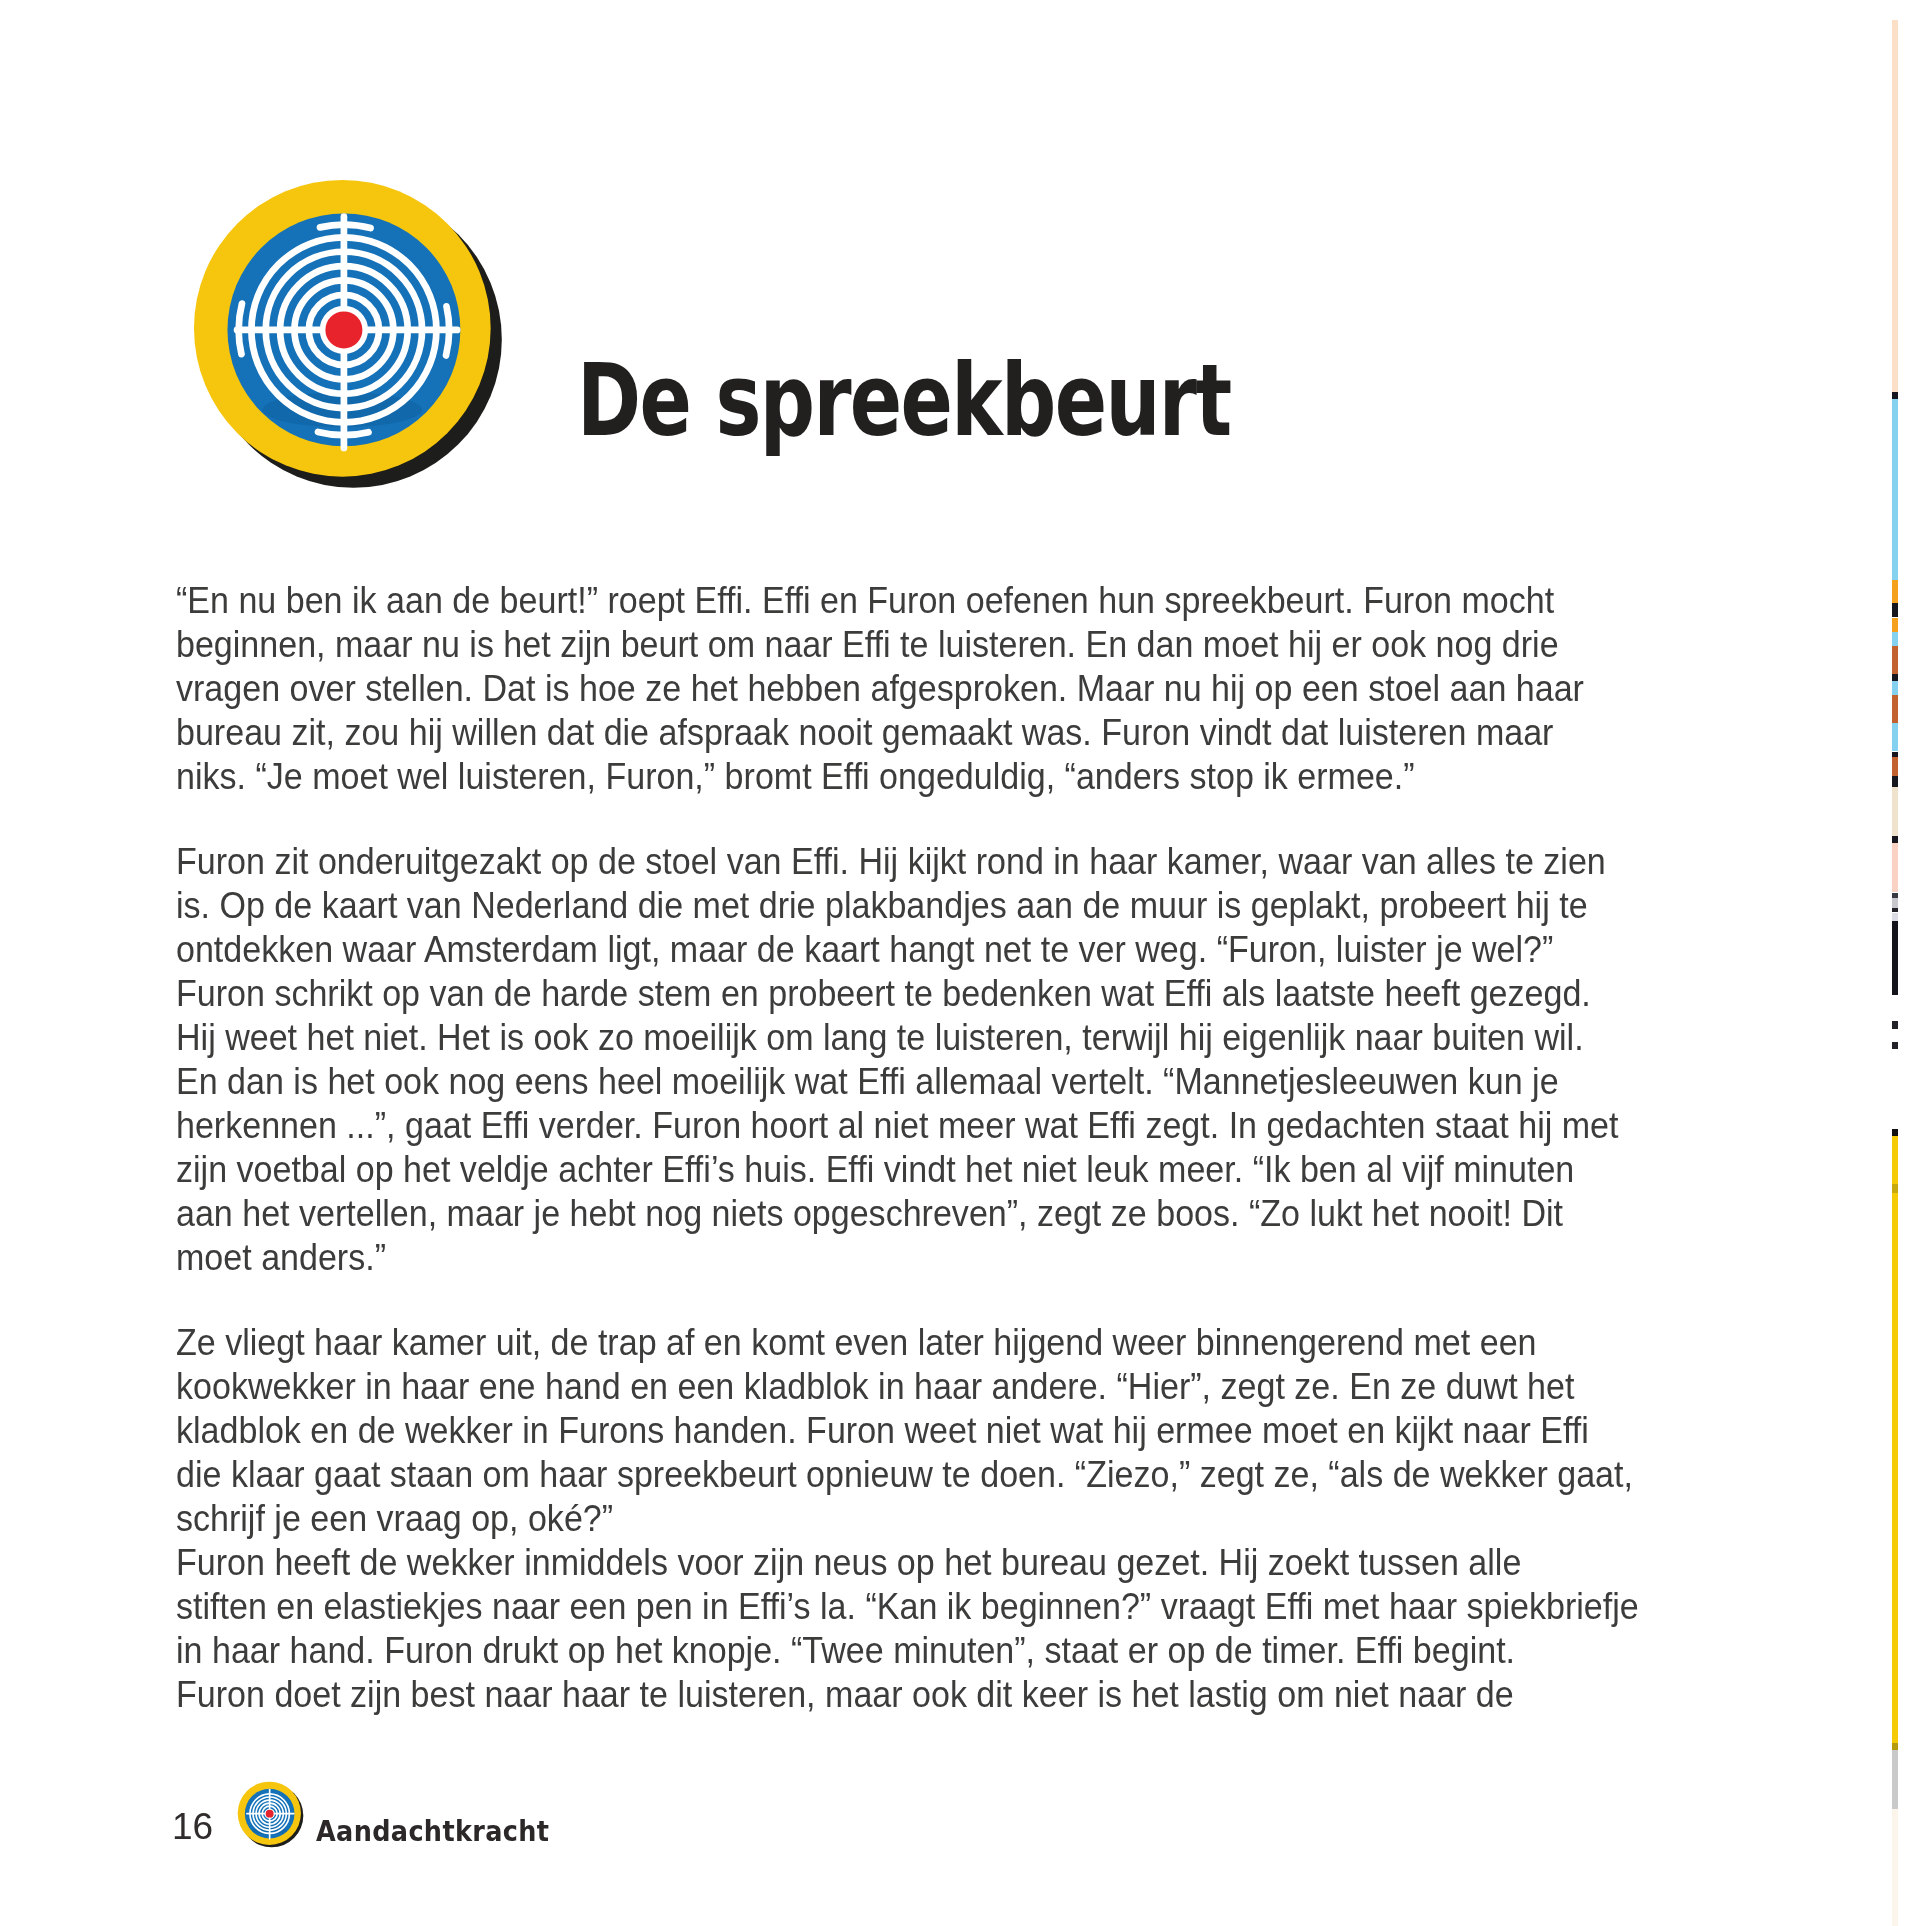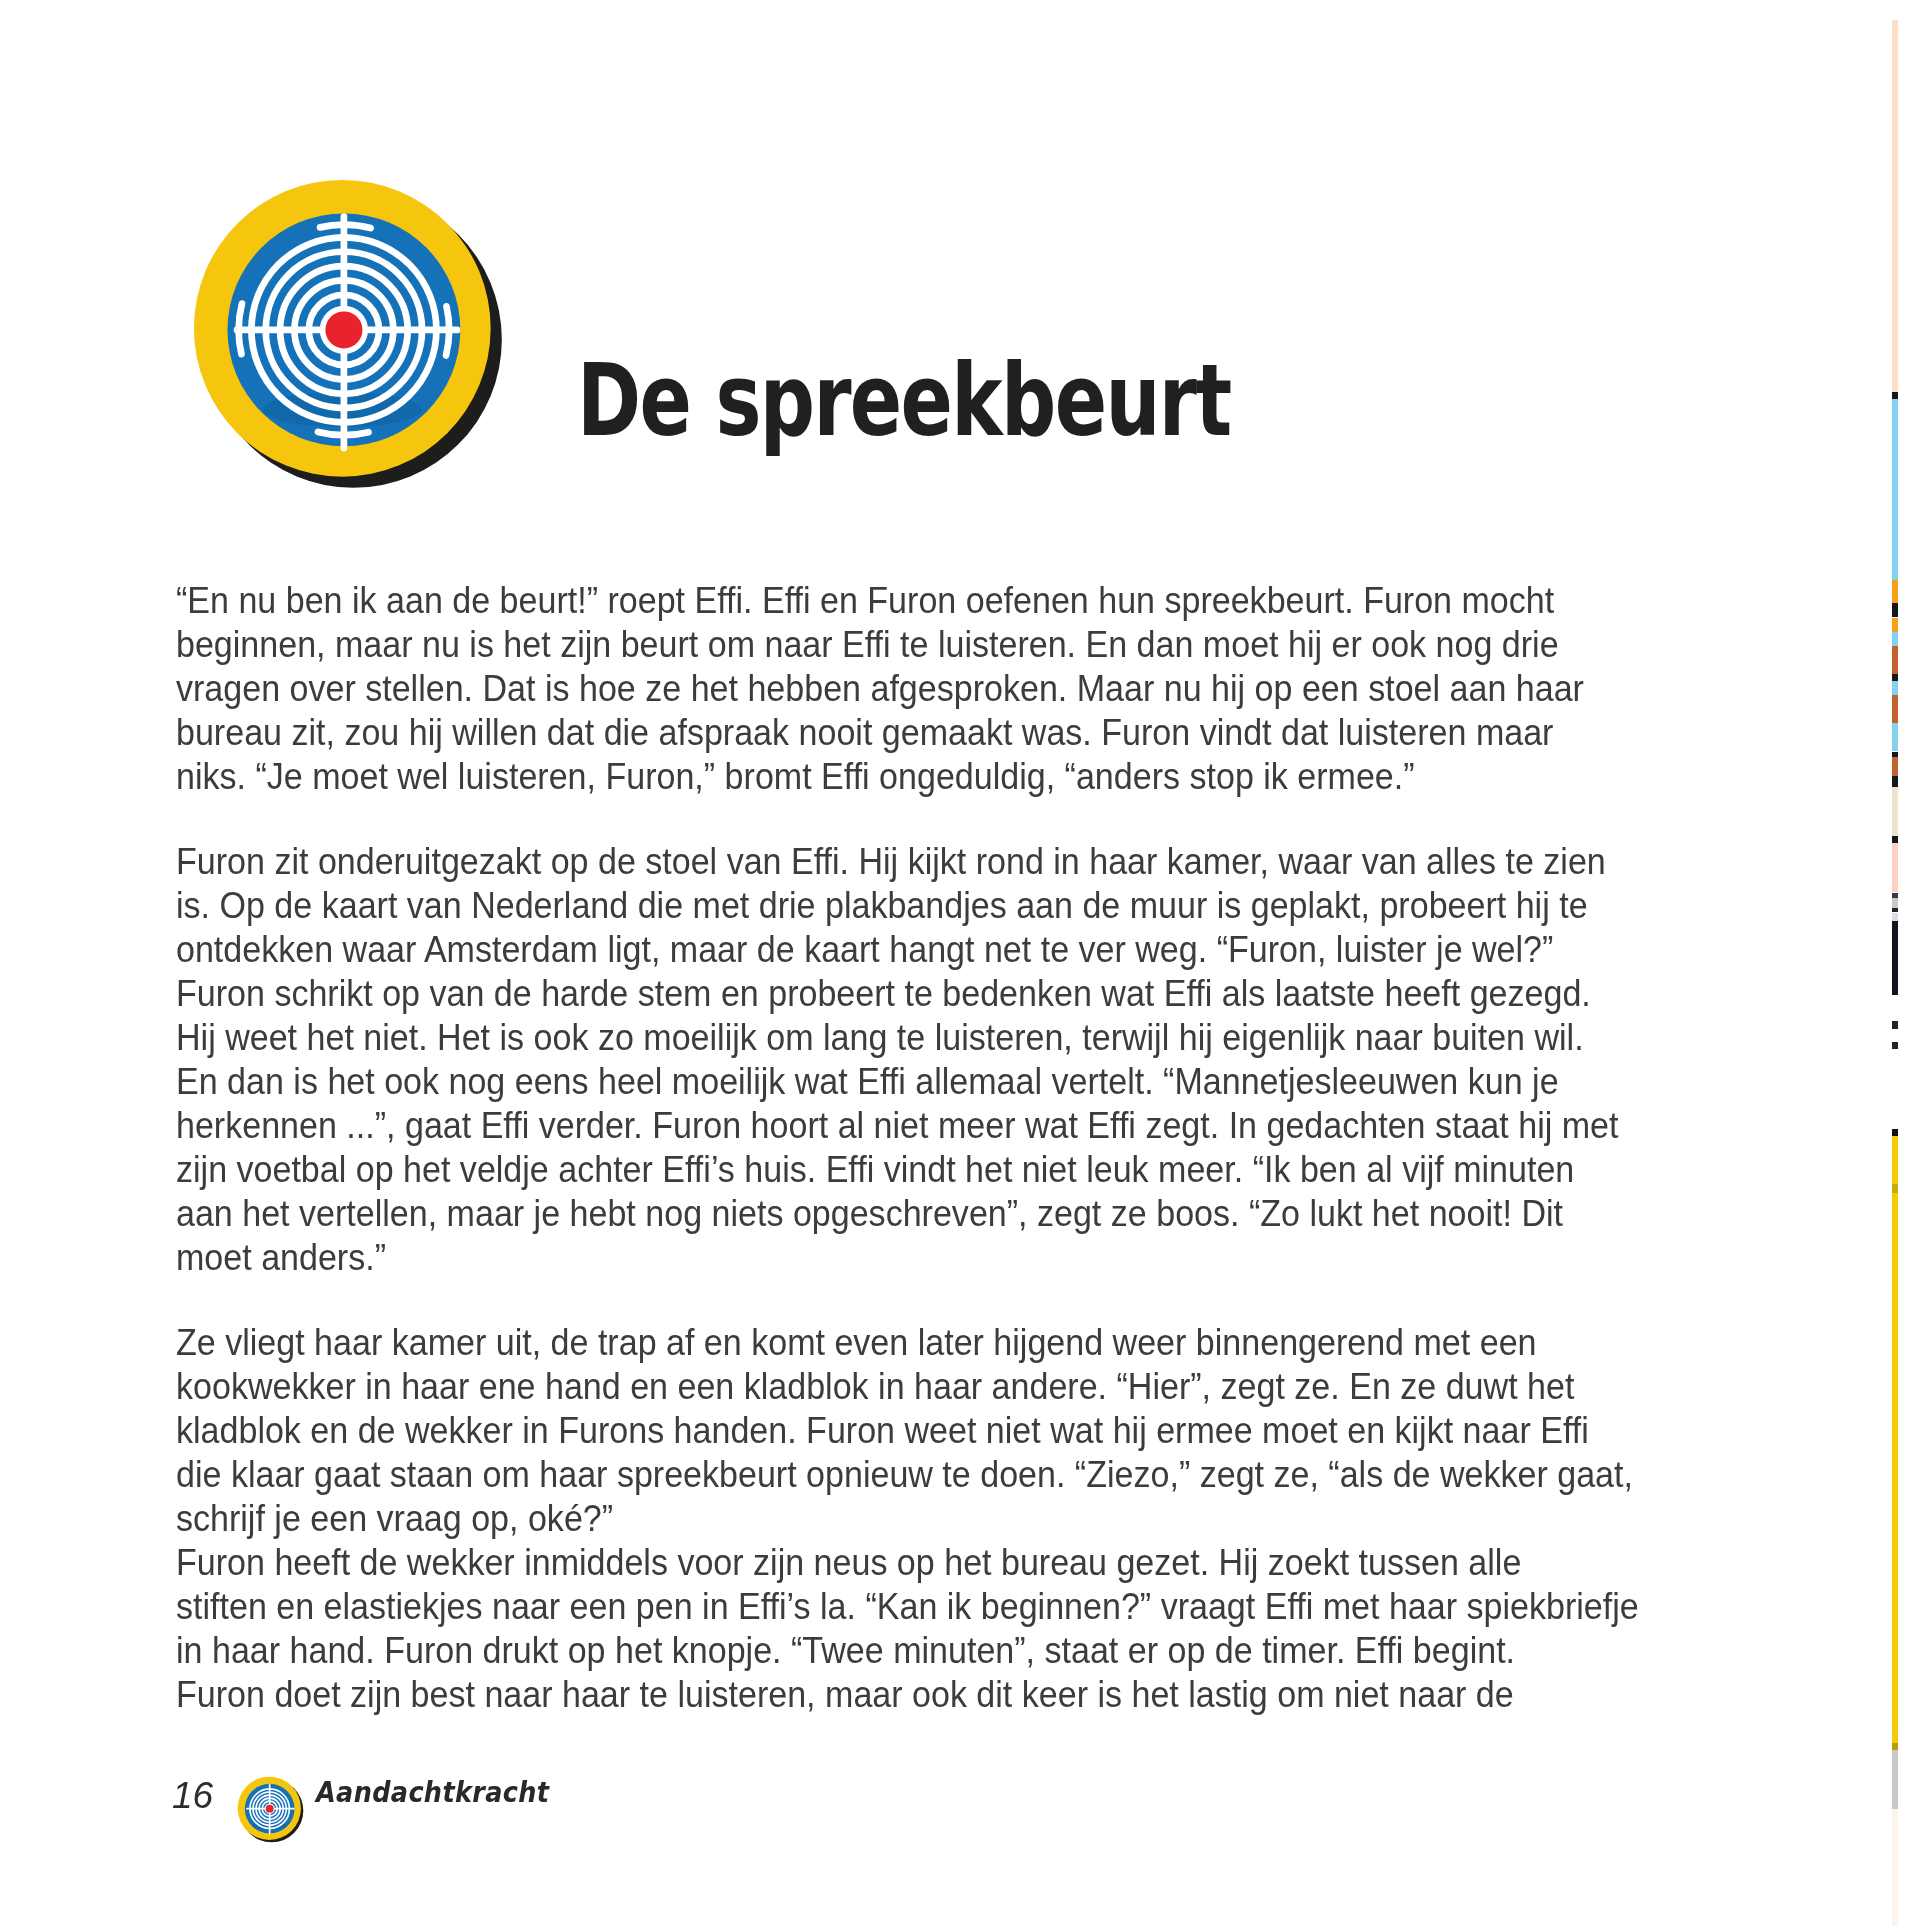--- a/index.html
+++ b/index.html
@@ -58,22 +58,21 @@
   .story .paragraph:last-child { margin-bottom: 0; }
   .story .text-line { white-space: nowrap; }
 
   
   .footer {
     position: absolute;
     left: 172px;
     top: 1775px;
     height: 73px;
     display: flex;
-    align-items: flex-start;
-    font-style: italic;
+    align-items: flex-end;
   }
   .page-number {
     font-size: 37px;
     color: #2F2C2B;
     margin-right: 22.6px;
   }
   .footer-logo {
     width: 68px;
     height: 68px;
     margin-right: 12.7px;

